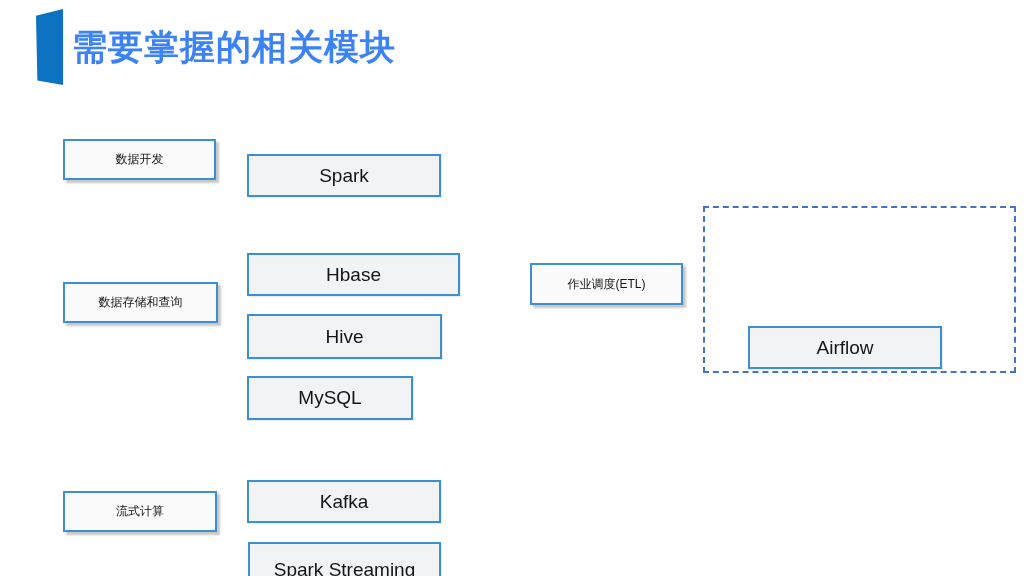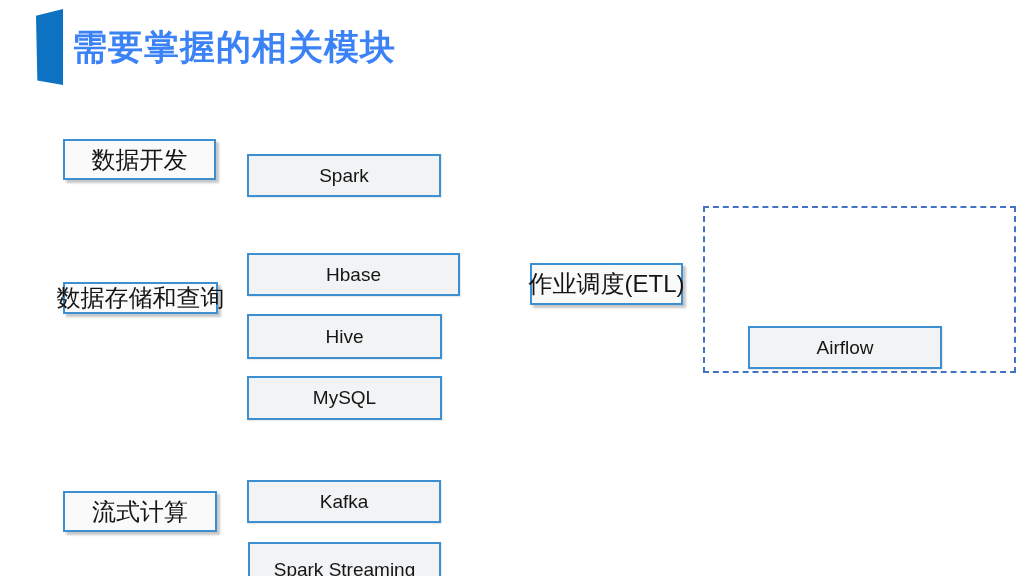--- a/index.html
+++ b/index.html
@@ -41,21 +41,21 @@
     display: flex;
     align-items: center;
     justify-content: center;
     color: #151515;
     white-space: nowrap;
   }
   .cat {
     border: 2px solid var(--box-border, #3C8FD1);
     background: var(--category-fill, #FAFAFB);
     box-shadow: 2.5px 2.5px 2px rgba(0,0,0,0.22);
-    font-size: 24px;
+    font-size: 12px;
   }
   .mod {
     border: 2px solid var(--box-border, #3C8FD1);
     background: var(--module-fill, #F2F3F4);
     box-shadow: 1px 1px 1px rgba(0,0,0,0.08);
     font-size: 19px;
     margin-top: 20px;
   }
   .dashed-group {
     position: absolute;
@@ -68,24 +68,24 @@
 <body>
 
 <div class="slide">
 
   <div class="accent-bar"></div>
   <div class="slide-title">需要掌握的相关模块</div>
 
   <div class="box cat" style="left:63px; top:139px; width:153px; height:41px">数据开发</div>
   <div class="box mod" style="left:247px; top:134px; width:194px; height:43px">Spark</div>
 
-  <div class="box cat" style="left:63px; top:282px; width:155px; height:32px">数据存储和查询</div>
+  <div class="box cat" style="left:63px; top:282px; width:155px; height:41px">数据存储和查询</div>
   <div class="box mod" style="left:247px; top:233px; width:213px; height:43px">Hbase</div>
   <div class="box mod" style="left:247px; top:294px; width:195px; height:45px">Hive</div>
-  <div class="box mod" style="left:247px; top:356px; width:195px; height:44px">MySQL</div>
+  <div class="box mod" style="left:247px; top:356px; width:166px; height:44px">MySQL</div>
 
   <div class="box cat" style="left:63px; top:491px; width:154px; height:41px">流式计算</div>
   <div class="box mod" style="left:247px; top:460px; width:194px; height:43px">Kafka</div>
   <div class="box mod" style="left:248px; top:522px; width:193px; height:56px">Spark Streaming</div>
 
   <div class="box cat" style="left:530px; top:263px; width:153px; height:42px">作业调度(ETL)</div>
 
   <div class="dashed-group" style="left:703px; top:206px; width:313px; height:167px"></div>
   <div class="box mod" style="left:748px; top:306px; width:194px; height:43px">Airflow</div>
 

